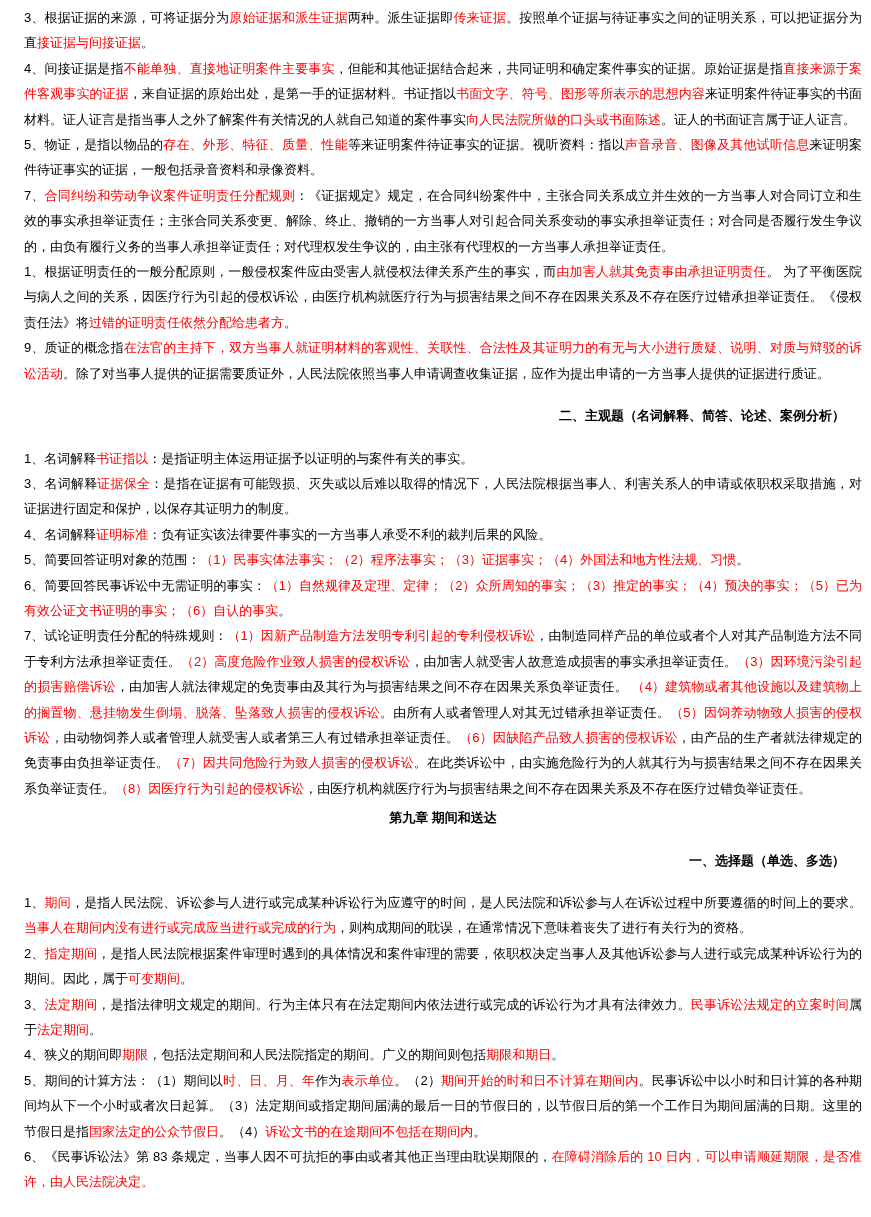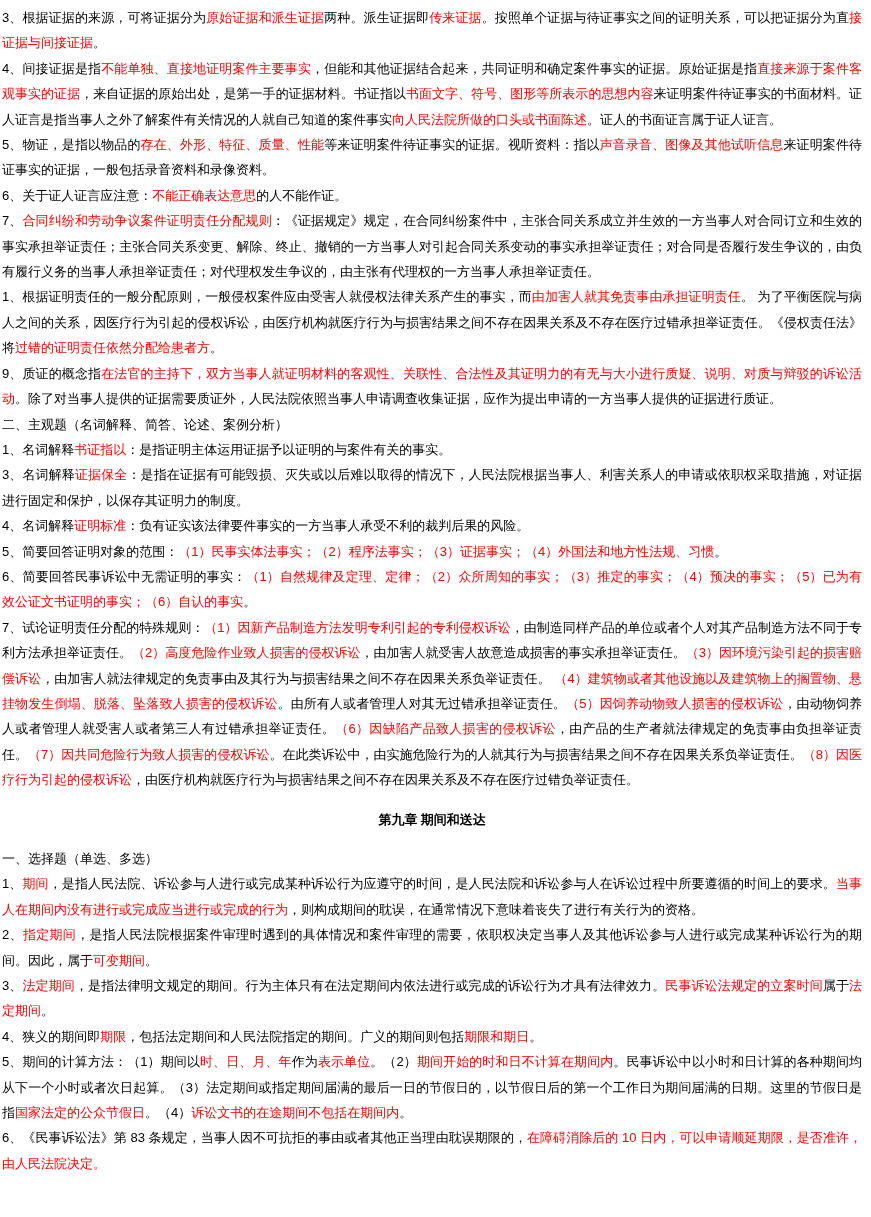--- a/index.html
+++ b/index.html
@@ -4,56 +4,54 @@
 <style>
   html, body {
     margin: 0;
     padding: 0;
     background: #ffffff;
   }
   .doc {
     width: 871px;
     height: 1217px;
     box-sizing: border-box;
-    padding: 5px 9px 0 2px;
+    padding: 5px 9px 0 24px;
     overflow: hidden;
     background: var(--bg, #ffffff);
     color: var(--text, #000000);
     font-family: "Liberation Sans", "DejaVu Sans", sans-serif;
     font-size: 13px;
     line-height: 25.4px;
   }
   .para {
     margin: 0;
     text-align: justify;
     text-justify: inter-ideograph;
     word-break: break-all;
   }
   .section-heading {
-    margin: 0;
-    font-weight: normal;
-    text-align: left;
+    margin: 17px;
+    font-weight: bold;
+    text-align: right;
   }
   .chapter-heading {
-    margin: 14px 0;
+    margin: 4px 0;
     font-weight: bold;
     text-align: center;
-    font-family: Liberation Serif, serif;
   }
   .seg { color: var(--text, #000000); }
   .seg.red { color: var(--highlight, #fe0000); }
 </style>
 </head>
 <body>
 
 <div class="doc">
     <p class="para"><span class="seg">3、根据证据的来源，可将证据分为</span><span class="seg red">原始证据和派生证据</span><span class="seg">两种。派生证据即</span><span class="seg red">传来证据</span><span class="seg">。按照单个证据与待证事实之间的证明关系，可以把证据分为直</span><span class="seg red">接证据与间接证据</span><span class="seg">。</span></p>
     <p class="para"><span class="seg">4、间接证据是指</span><span class="seg red">不能单独、直接地证明案件主要事实</span><span class="seg">，但能和其他证据结合起来，共同证明和确定案件事实的证据。原始证据是指</span><span class="seg red">直接来源于案件客观事实的证据</span><span class="seg">，来自证据的原始出处，是第一手的证据材料。书证指以</span><span class="seg red">书面文字、符号、图形等所表示的思想内容</span><span class="seg">来证明案件待证事实的书面材料。证人证言是指当事人之外了解案件有关情况的人就自己知道的案件事实</span><span class="seg red">向人民法院所做的口头或书面陈述</span><span class="seg">。证人的书面证言属于证人证言。</span></p>
     <p class="para"><span class="seg">5、物证，是指以物品的</span><span class="seg red">存在、外形、特征、质量、性能</span><span class="seg">等来证明案件待证事实的证据。视听资料：指以</span><span class="seg red">声音录音、图像及其他试听信息</span><span class="seg">来证明案件待证事实的证据，一般包括录音资料和录像资料。</span></p>
-    <p class="para"><span class="seg">6、关于证人证言应注意：</span><span class="seg red">不能正确表达意思</span><span class="seg">的人不能作证。</span></p>
     <p class="para"><span class="seg">7、</span><span class="seg red">合同纠纷和劳动争议案件证明责任分配规则</span><span class="seg">：《证据规定》规定，在合同纠纷案件中，主张合同关系成立并生效的一方当事人对合同订立和生效的事实承担举证责任；主张合同关系变更、解除、终止、撤销的一方当事人对引起合同关系变动的事实承担举证责任；对合同是否履行发生争议的，由负有履行义务的当事人承担举证责任；对代理权发生争议的，由主张有代理权的一方当事人承担举证责任。</span></p>
     <p class="para"><span class="seg">1、根据证明责任的一般分配原则，一般侵权案件应由受害人就侵权法律关系产生的事实，而</span><span class="seg red">由加害人就其免责事由承担证明责任</span><span class="seg">。 为了平衡医院与病人之间的关系，因医疗行为引起的侵权诉讼，由医疗机构就医疗行为与损害结果之间不存在因果关系及不存在医疗过错承担举证责任。《侵权责任法》将</span><span class="seg red">过错的证明责任依然分配给患者方</span><span class="seg">。</span></p>
     <p class="para"><span class="seg">9、质证的概念指</span><span class="seg red">在法官的主持下，双方当事人就证明材料的客观性、关联性、合法性及其证明力的有无与大小进行质疑、说明、对质与辩驳的诉讼活动</span><span class="seg">。除了对当事人提供的证据需要质证外，人民法院依照当事人申请调查收集证据，应作为提出申请的一方当事人提供的证据进行质证。</span></p>
     <div class="section-heading"><span class="seg">二、主观题（名词解释、简答、论述、案例分析）</span></div>
     <p class="para"><span class="seg">1、名词解释</span><span class="seg red">书证指以</span><span class="seg">：是指证明主体运用证据予以证明的与案件有关的事实。</span></p>
     <p class="para"><span class="seg">3、名词解释</span><span class="seg red">证据保全</span><span class="seg">：是指在证据有可能毁损、灭失或以后难以取得的情况下，人民法院根据当事人、利害关系人的申请或依职权采取措施，对证据进行固定和保护，以保存其证明力的制度。</span></p>
     <p class="para"><span class="seg">4、名词解释</span><span class="seg red">证明标准</span><span class="seg">：负有证实该法律要件事实的一方当事人承受不利的裁判后果的风险。</span></p>
     <p class="para"><span class="seg">5、简要回答证明对象的范围：</span><span class="seg red">（1）民事实体法事实；（2）程序法事实；（3）证据事实；（4）外国法和地方性法规、习惯</span><span class="seg">。</span></p>
     <p class="para"><span class="seg">6、简要回答民事诉讼中无需证明的事实：</span><span class="seg red">（1）自然规律及定理、定律；（2）众所周知的事实；（3）推定的事实；（4）预决的事实；（5）已为有效公证文书证明的事实；（6）自认的事实</span><span class="seg">。</span></p>
     <p class="para"><span class="seg">7、试论证明责任分配的特殊规则：</span><span class="seg red">（1）因新产品制造方法发明专利引起的专利侵权诉讼</span><span class="seg">，由制造同样产品的单位或者个人对其产品制造方法不同于专利方法承担举证责任。</span><span class="seg red">（2）高度危险作业致人损害的侵权诉讼</span><span class="seg">，由加害人就受害人故意造成损害的事实承担举证责任。</span><span class="seg red">（3）因环境污染引起的损害赔偿诉讼</span><span class="seg">，由加害人就法律规定的免责事由及其行为与损害结果之间不存在因果关系负举证责任。 </span><span class="seg red">（4）建筑物或者其他设施以及建筑物上的搁置物、悬挂物发生倒塌、脱落、坠落致人损害的侵权诉讼</span><span class="seg">。由所有人或者管理人对其无过错承担举证责任。</span><span class="seg red">（5）因饲养动物致人损害的侵权诉讼</span><span class="seg">，由动物饲养人或者管理人就受害人或者第三人有过错承担举证责任。</span><span class="seg red">（6）因缺陷产品致人损害的侵权诉讼</span><span class="seg">，由产品的生产者就法律规定的免责事由负担举证责任。</span><span class="seg red">（7）因共同危险行为致人损害的侵权诉讼</span><span class="seg">。在此类诉讼中，由实施危险行为的人就其行为与损害结果之间不存在因果关系负举证责任。</span><span class="seg red">（8）因医疗行为引起的侵权诉讼</span><span class="seg">，由医疗机构就医疗行为与损害结果之间不存在因果关系及不存在医疗过错负举证责任。</span></p>

